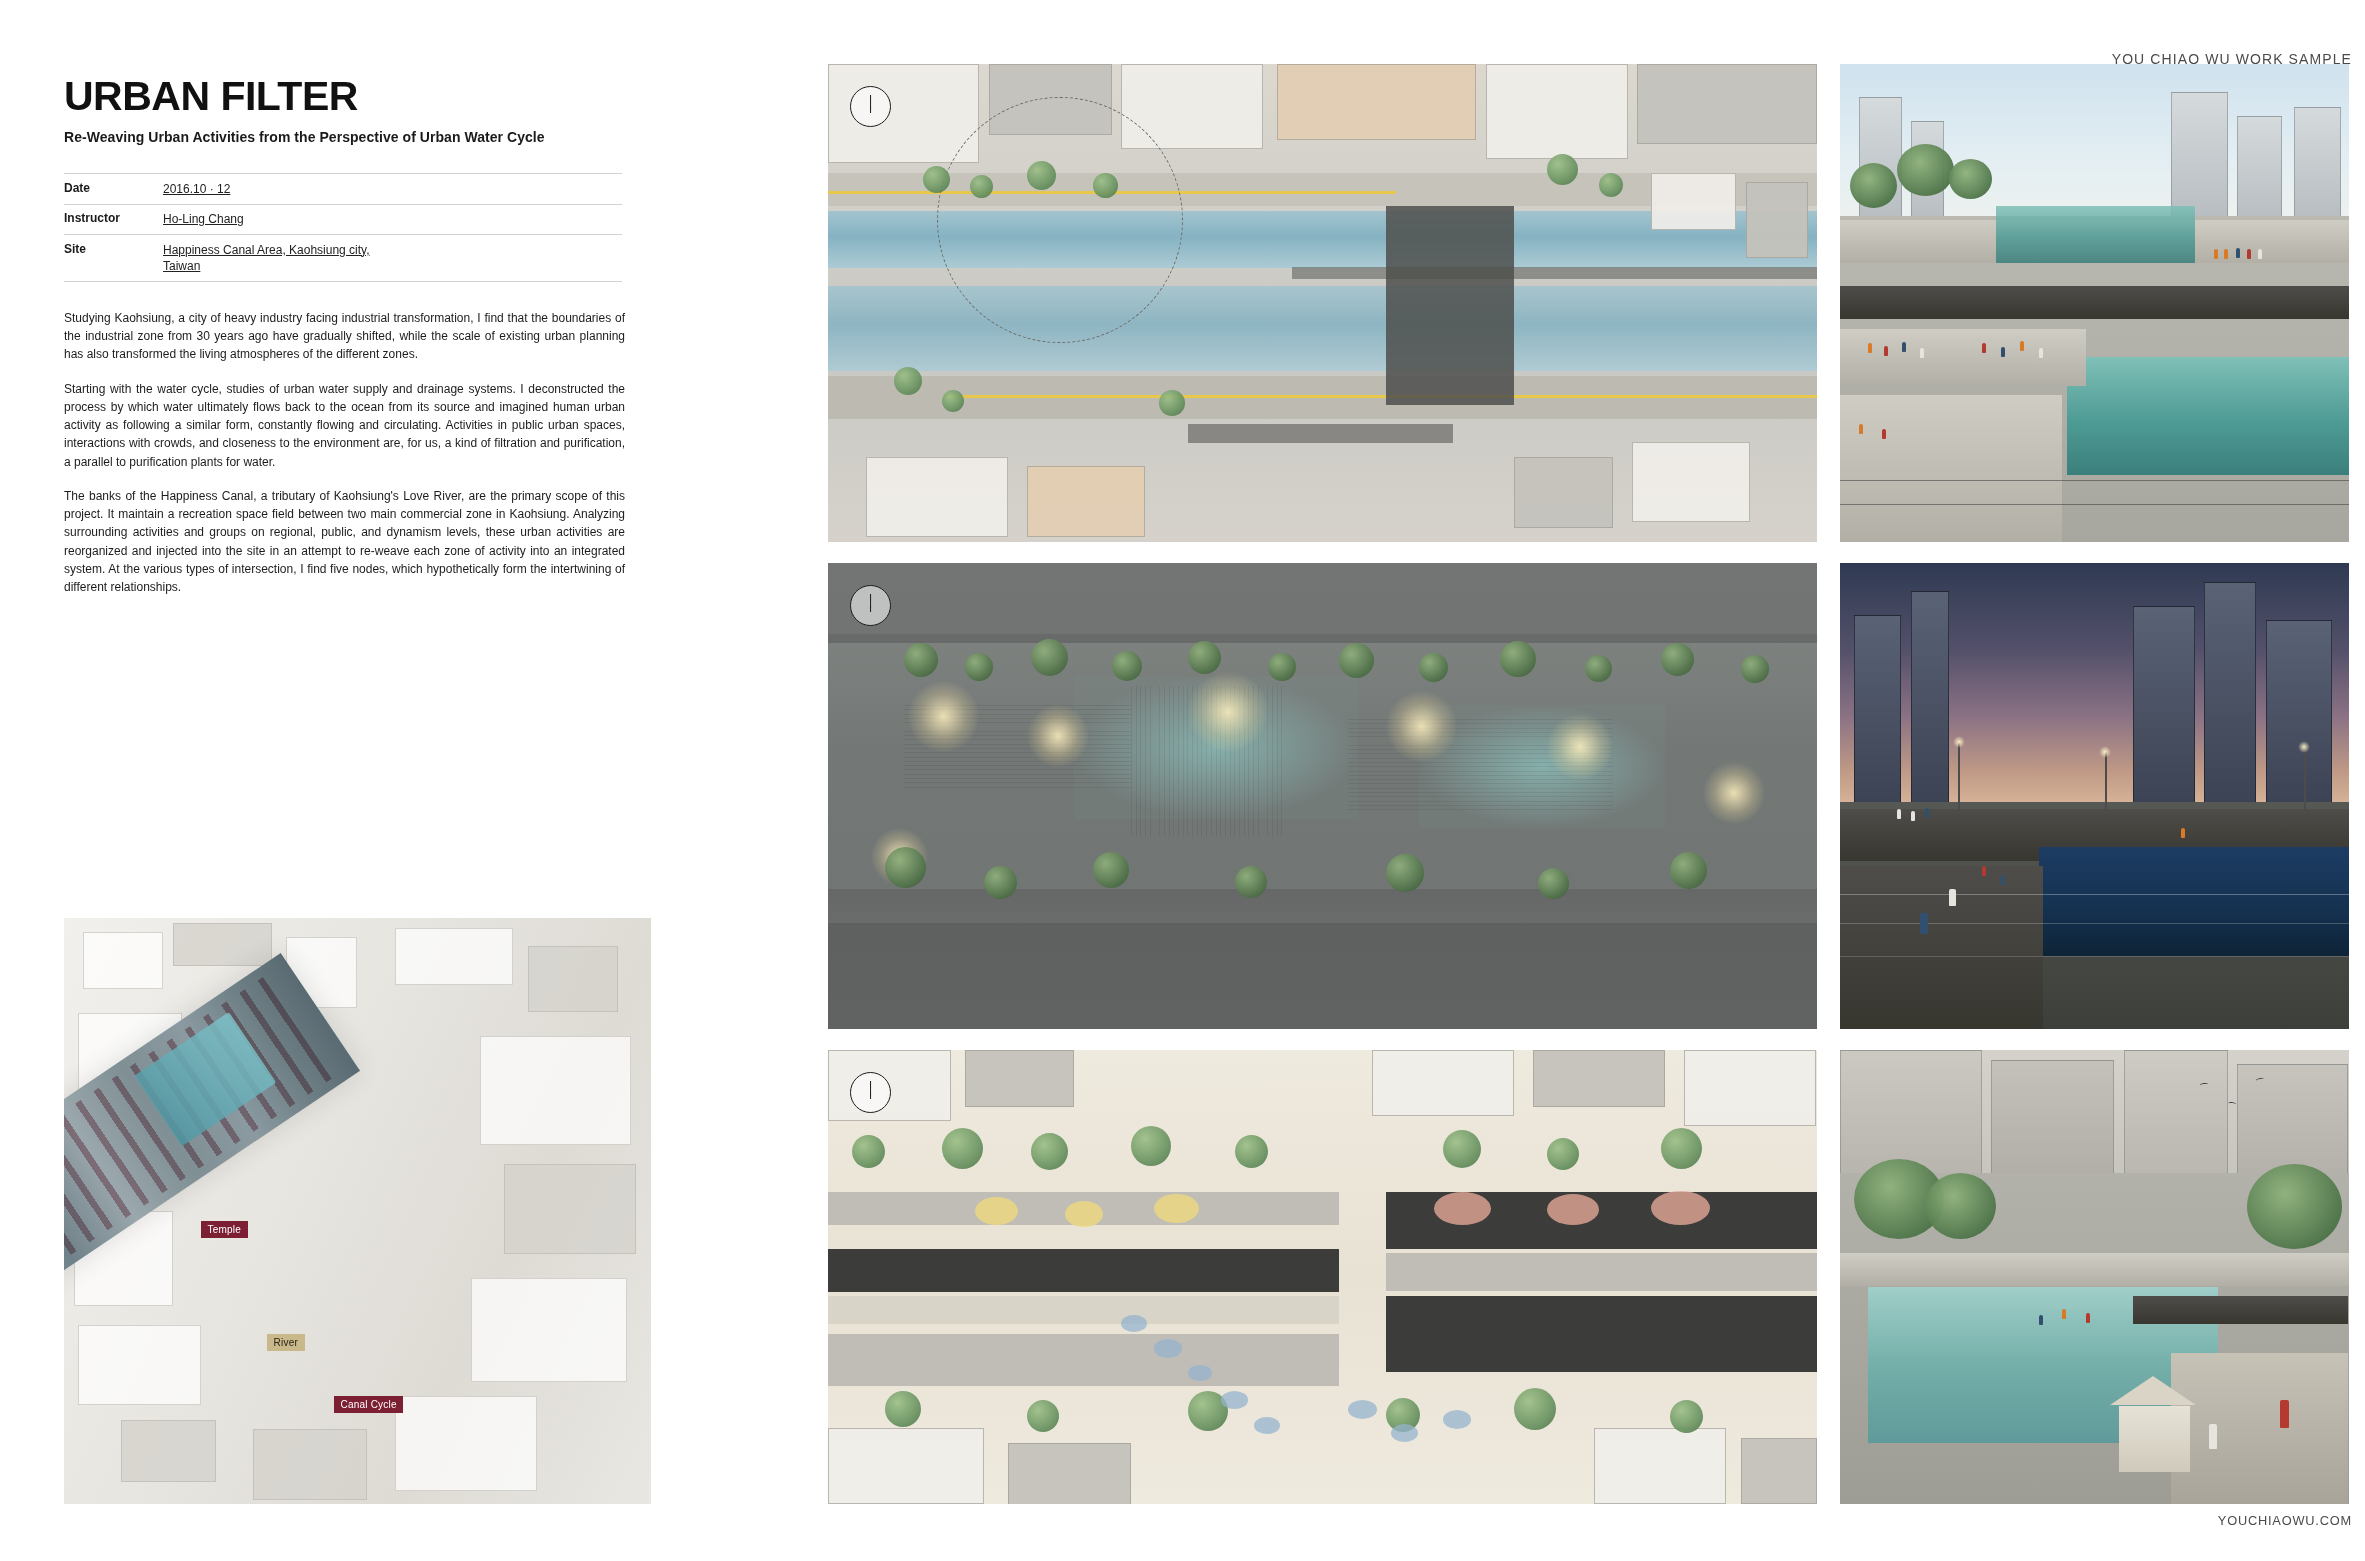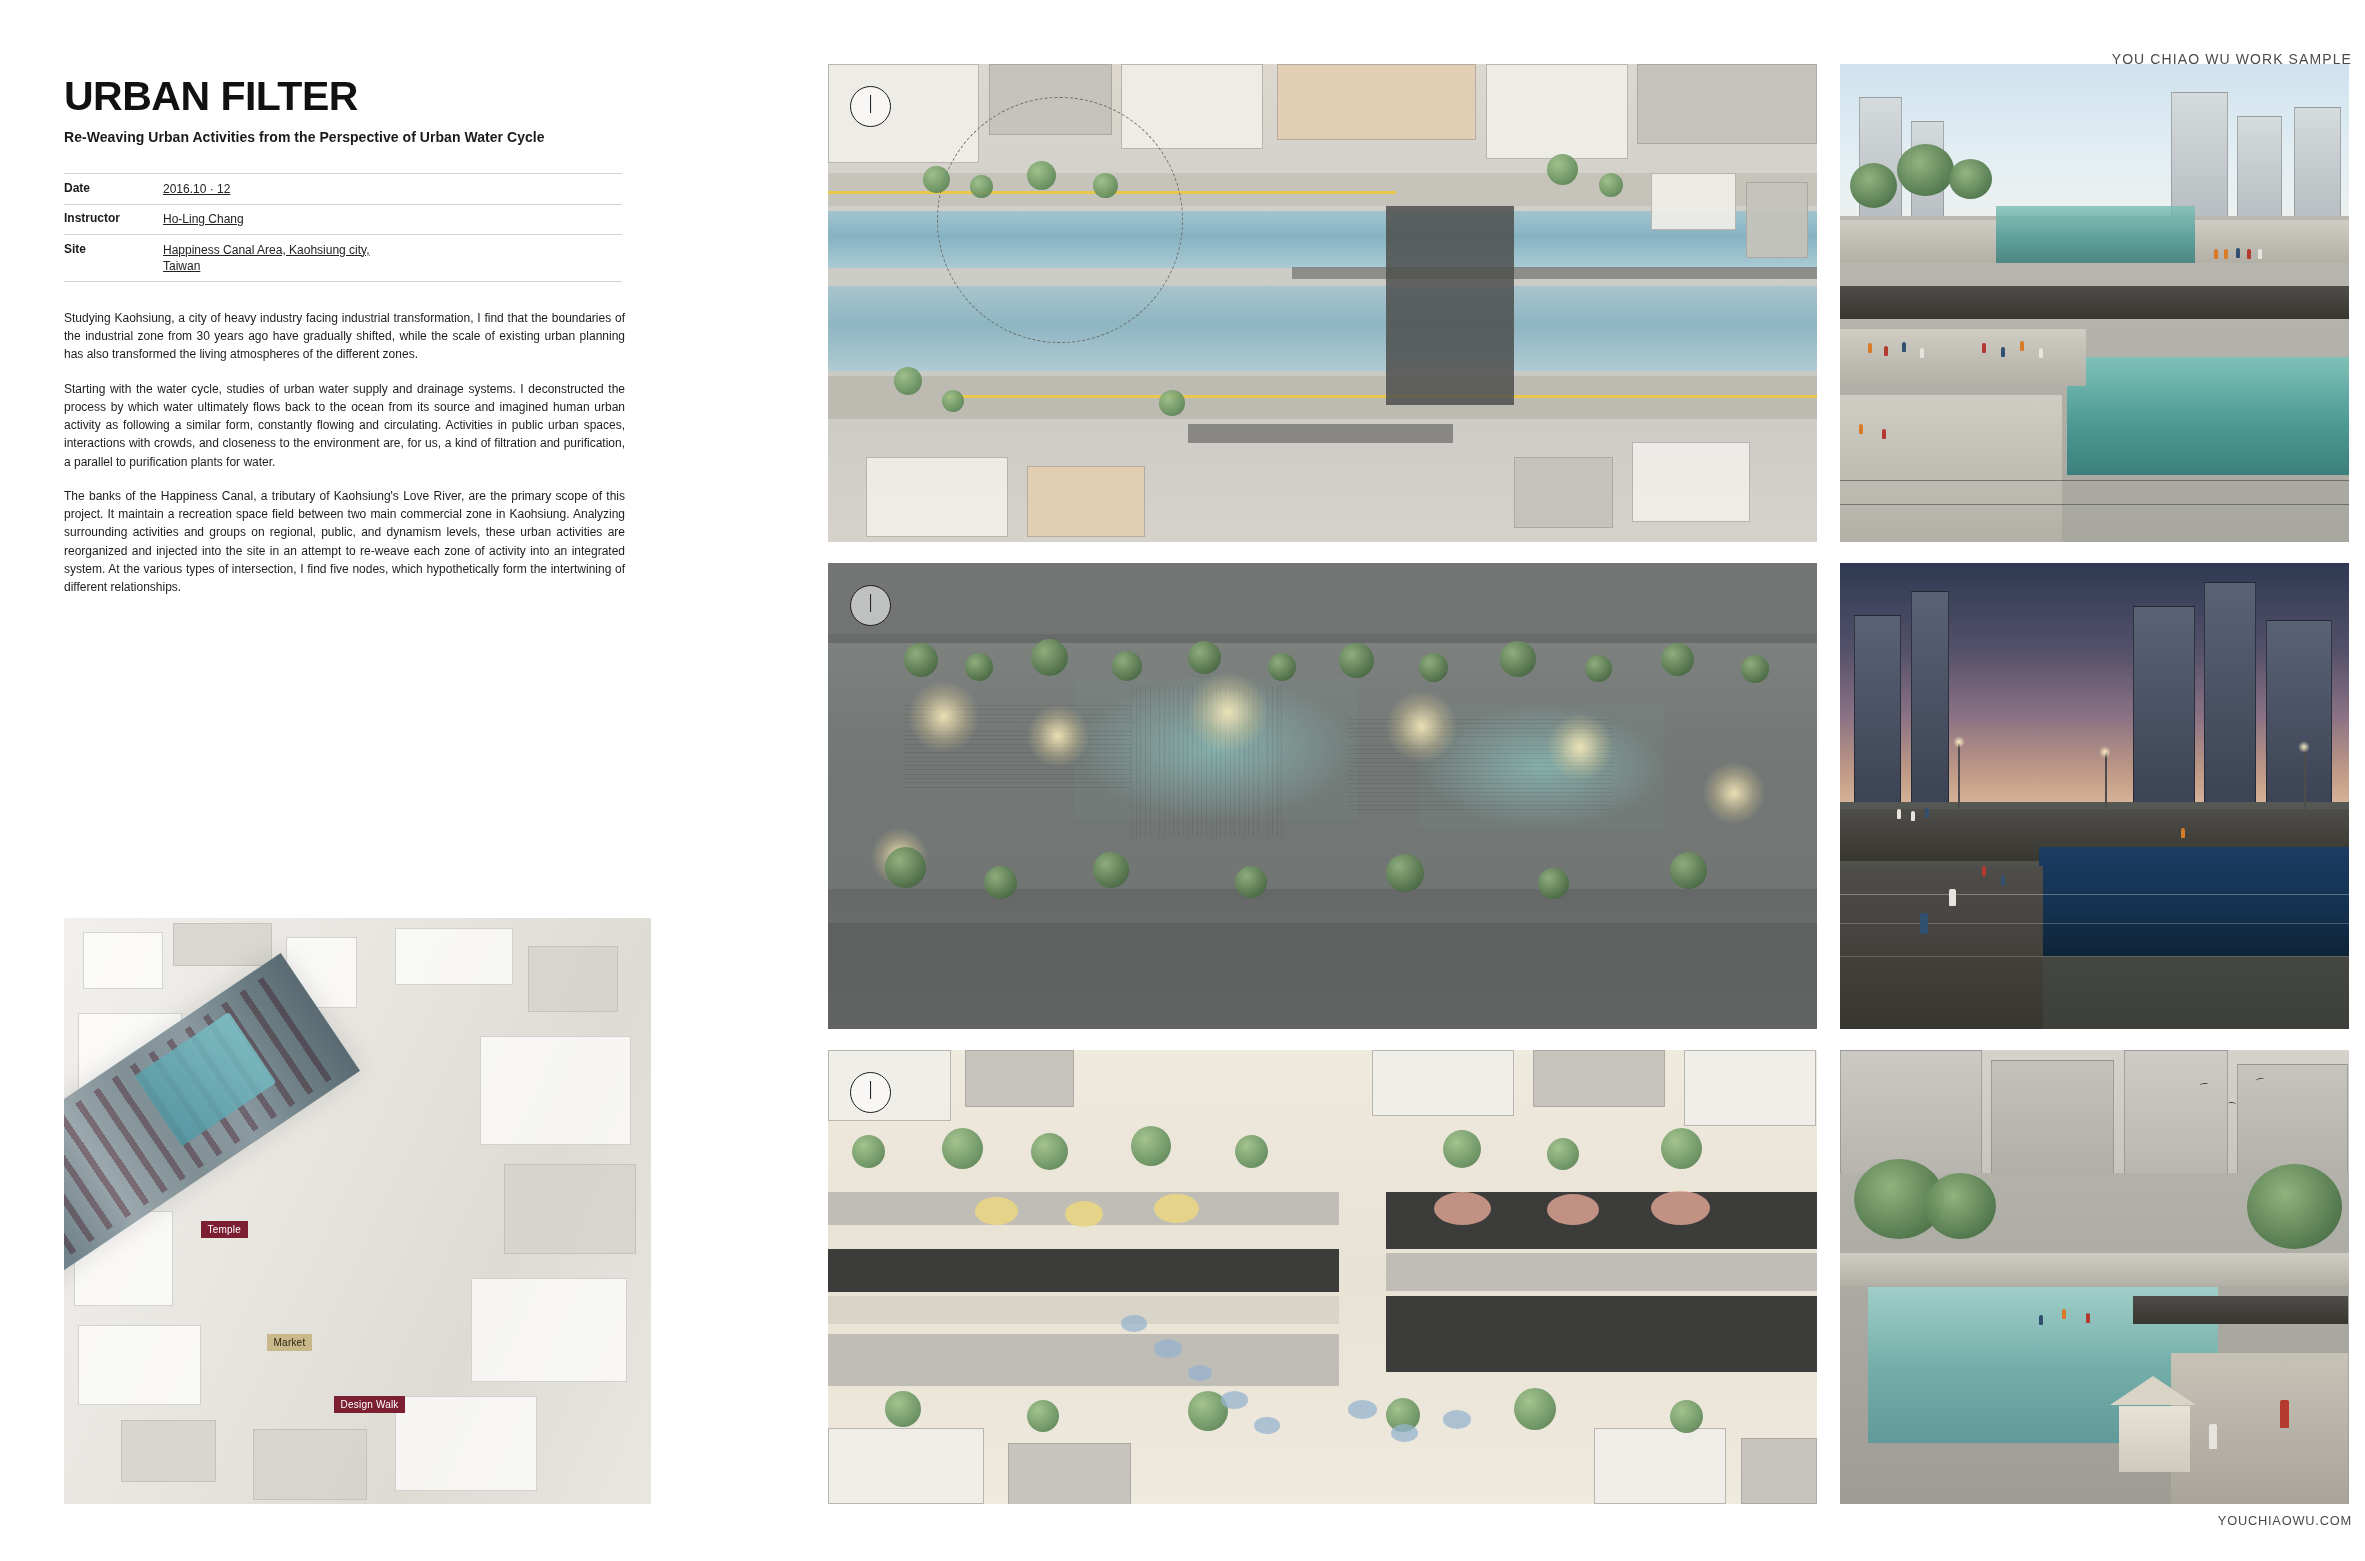--- a/index.html
+++ b/index.html
@@ -451,22 +451,22 @@
     <div class="blk d" style="left:189px; top:511px;width:114px; height:71px;"></div>
 
     <div class="axon-river">
       <div class="river-band"></div>
       <div class="river-accent"></div>
       <div class="river-aqua"></div>
 
     </div>
 
     <div class="axon-tag" style="left:137px; top:303px;">Temple</div>
-    <div class="axon-tag light" style="left:203px; top:416px;">Market</div>
-    <div class="axon-tag" style="left:270px; top:478px;">Design Walk</div>
+    <div class="axon-tag light" style="left:203px; top:416px;">River</div>
+    <div class="axon-tag" style="left:270px; top:478px;">Canal Cycle</div>
   </div>
 
   <div class="panel" id="panel-plan-day">
     <div class="bldg" style="left:0;    top:0;    width:151px; height:99px;"></div>
     <div class="bldg grey" style="left:161px; top:0;   width:123px; height:71px;"></div>
     <div class="bldg" style="left:293px; top:0;    width:142px; height:85px;"></div>
     <div class="bldg warm" style="left:449px; top:0;  width:199px; height:76px;"></div>
     <div class="bldg" style="left:658px;top:0;    width:142px; height:95px;"></div>
     <div class="bldg grey" style="left:809px;top:0; width:180px; height:80px;"></div>
 

